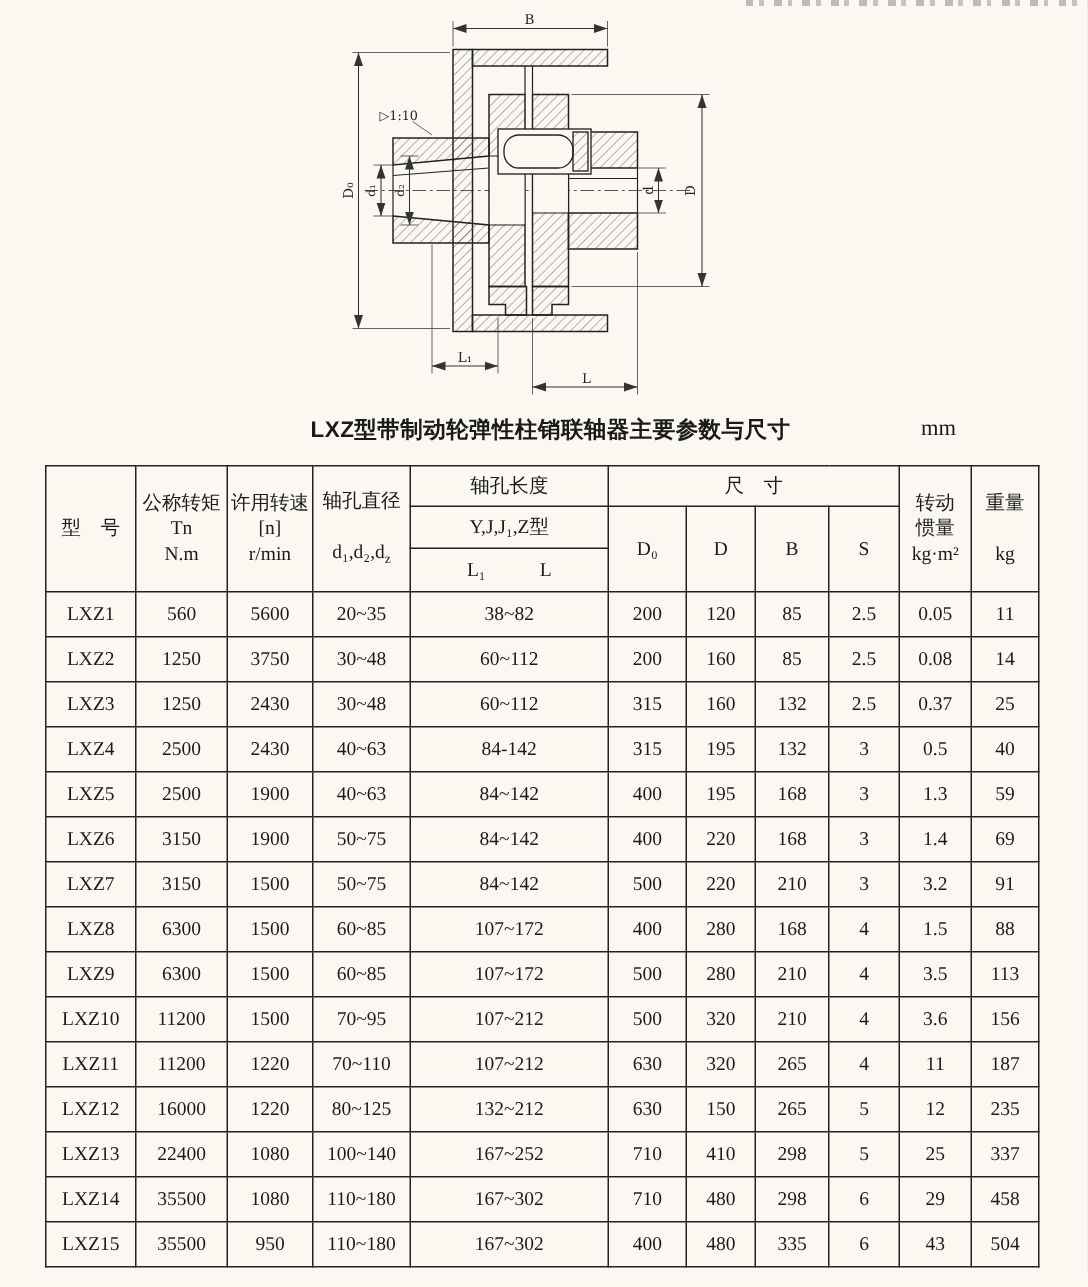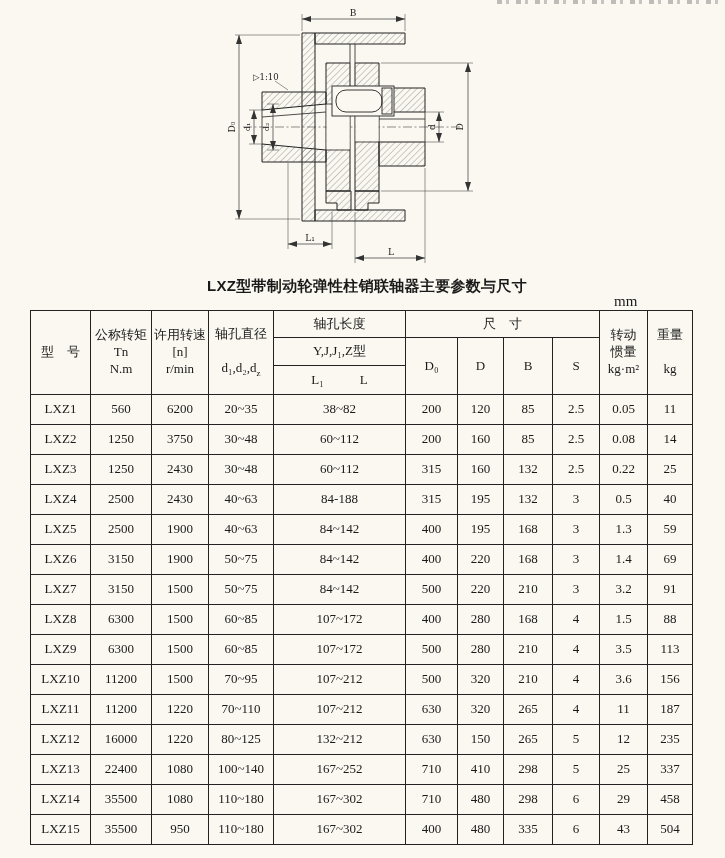--- a/index.html
+++ b/index.html
@@ -4,21 +4,21 @@
 <style>
   html,body{margin:0;padding:0;background:#e8e8e8;}
   .page{position:relative;width:725px;height:858px;background:#faf8f1;overflow:hidden;
         font-family:"Liberation Serif","DejaVu Serif",serif;color:#1a1a1a;}
   .crop-frag{position:absolute;top:0;left:497px;width:231px;height:4px;opacity:.55;
     background:repeating-linear-gradient(90deg,#8a8a8a 0 5px,transparent 5px 9px,#9a9a9a 9px 12px,transparent 12px 19px);}
   .drawing{position:absolute;top:0;left:225px;}
   .title-line{position:absolute;top:277px;left:0;width:725px;height:20px;}
   .doc-title{position:absolute;left:207px;top:0;font-family:"Liberation Sans","DejaVu Sans",sans-serif;
     font-size:15px;font-weight:600;letter-spacing:.3px;white-space:nowrap;}
-  .unit-label{position:absolute;left:614px;top:16px;font-size:15px;text-align:right;}
+  .unit-label{position:absolute;left:614px;top:1px;font-size:15px;text-align:right;}
   table.spec{position:absolute;top:310px;left:30px;width:662px;border-collapse:collapse;
     table-layout:fixed;font-size:13px;}
   table.spec th,table.spec td{border:1px solid #222;text-align:center;vertical-align:middle;
     padding:0;font-weight:normal;white-space:pre-line;line-height:1.3;}
   table.spec thead tr:nth-child(1){height:27px;}
   table.spec thead tr:nth-child(2){height:28px;}
   table.spec thead tr:nth-child(3){height:29px;}
   table.spec tbody tr{height:30px;}
   table.spec sub{font-size:9px;}
   .lsep{margin-left:36px;}
@@ -169,21 +169,21 @@
         <th rowspan="2">S</th>
       </tr>
       <tr>
         <th><span>L₁</span><span class="lsep">L</span></th>
       </tr>
     </thead>
     <tbody>
         <tr>
           <td>LXZ1</td>
           <td>560</td>
-          <td>6200</td>
+          <td>5600</td>
           <td>20~35</td>
           <td>38~82</td>
           <td>200</td>
           <td>120</td>
           <td>85</td>
           <td>2.5</td>
           <td>0.05</td>
           <td>11</td>
         </tr>
         <tr>
@@ -202,29 +202,29 @@
         <tr>
           <td>LXZ3</td>
           <td>1250</td>
           <td>2430</td>
           <td>30~48</td>
           <td>60~112</td>
           <td>315</td>
           <td>160</td>
           <td>132</td>
           <td>2.5</td>
-          <td>0.22</td>
+          <td>0.37</td>
           <td>25</td>
         </tr>
         <tr>
           <td>LXZ4</td>
           <td>2500</td>
           <td>2430</td>
           <td>40~63</td>
-          <td>84-188</td>
+          <td>84-142</td>
           <td>315</td>
           <td>195</td>
           <td>132</td>
           <td>3</td>
           <td>0.5</td>
           <td>40</td>
         </tr>
         <tr>
           <td>LXZ5</td>
           <td>2500</td>

